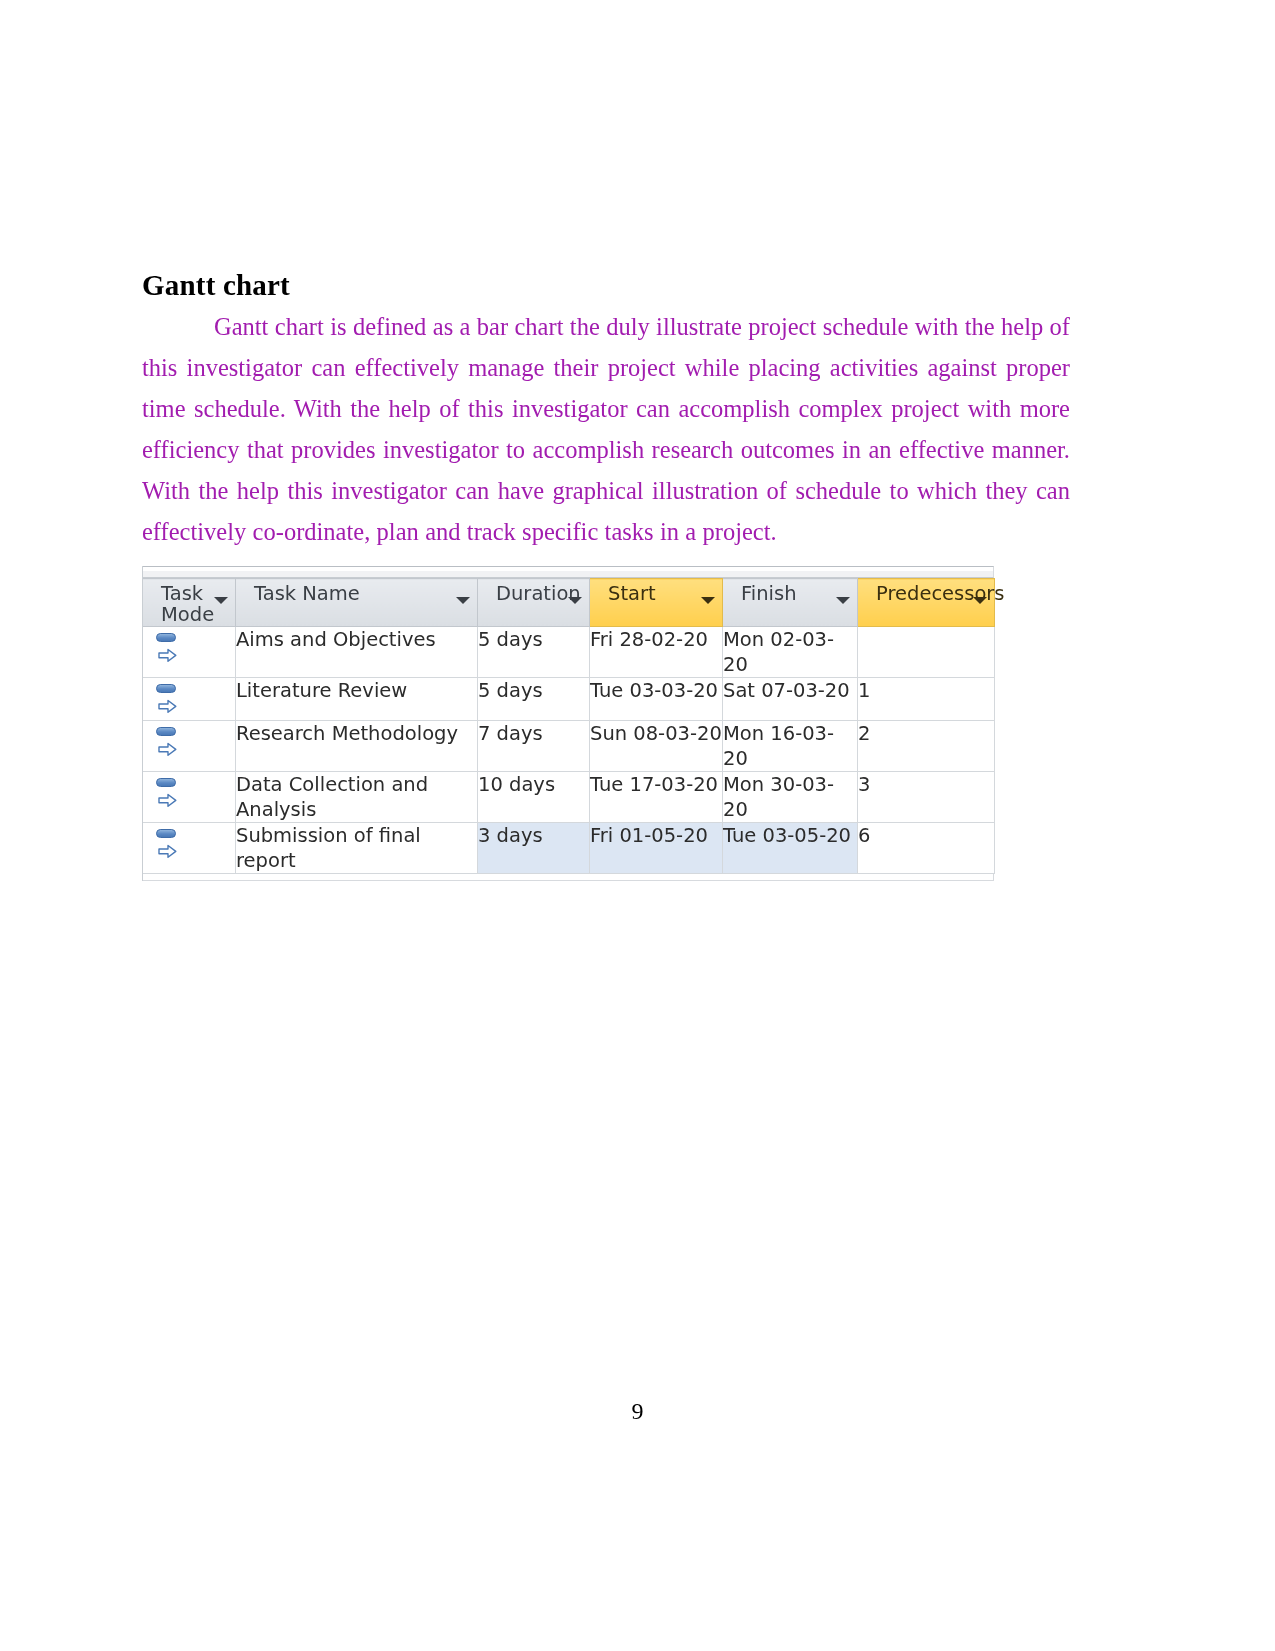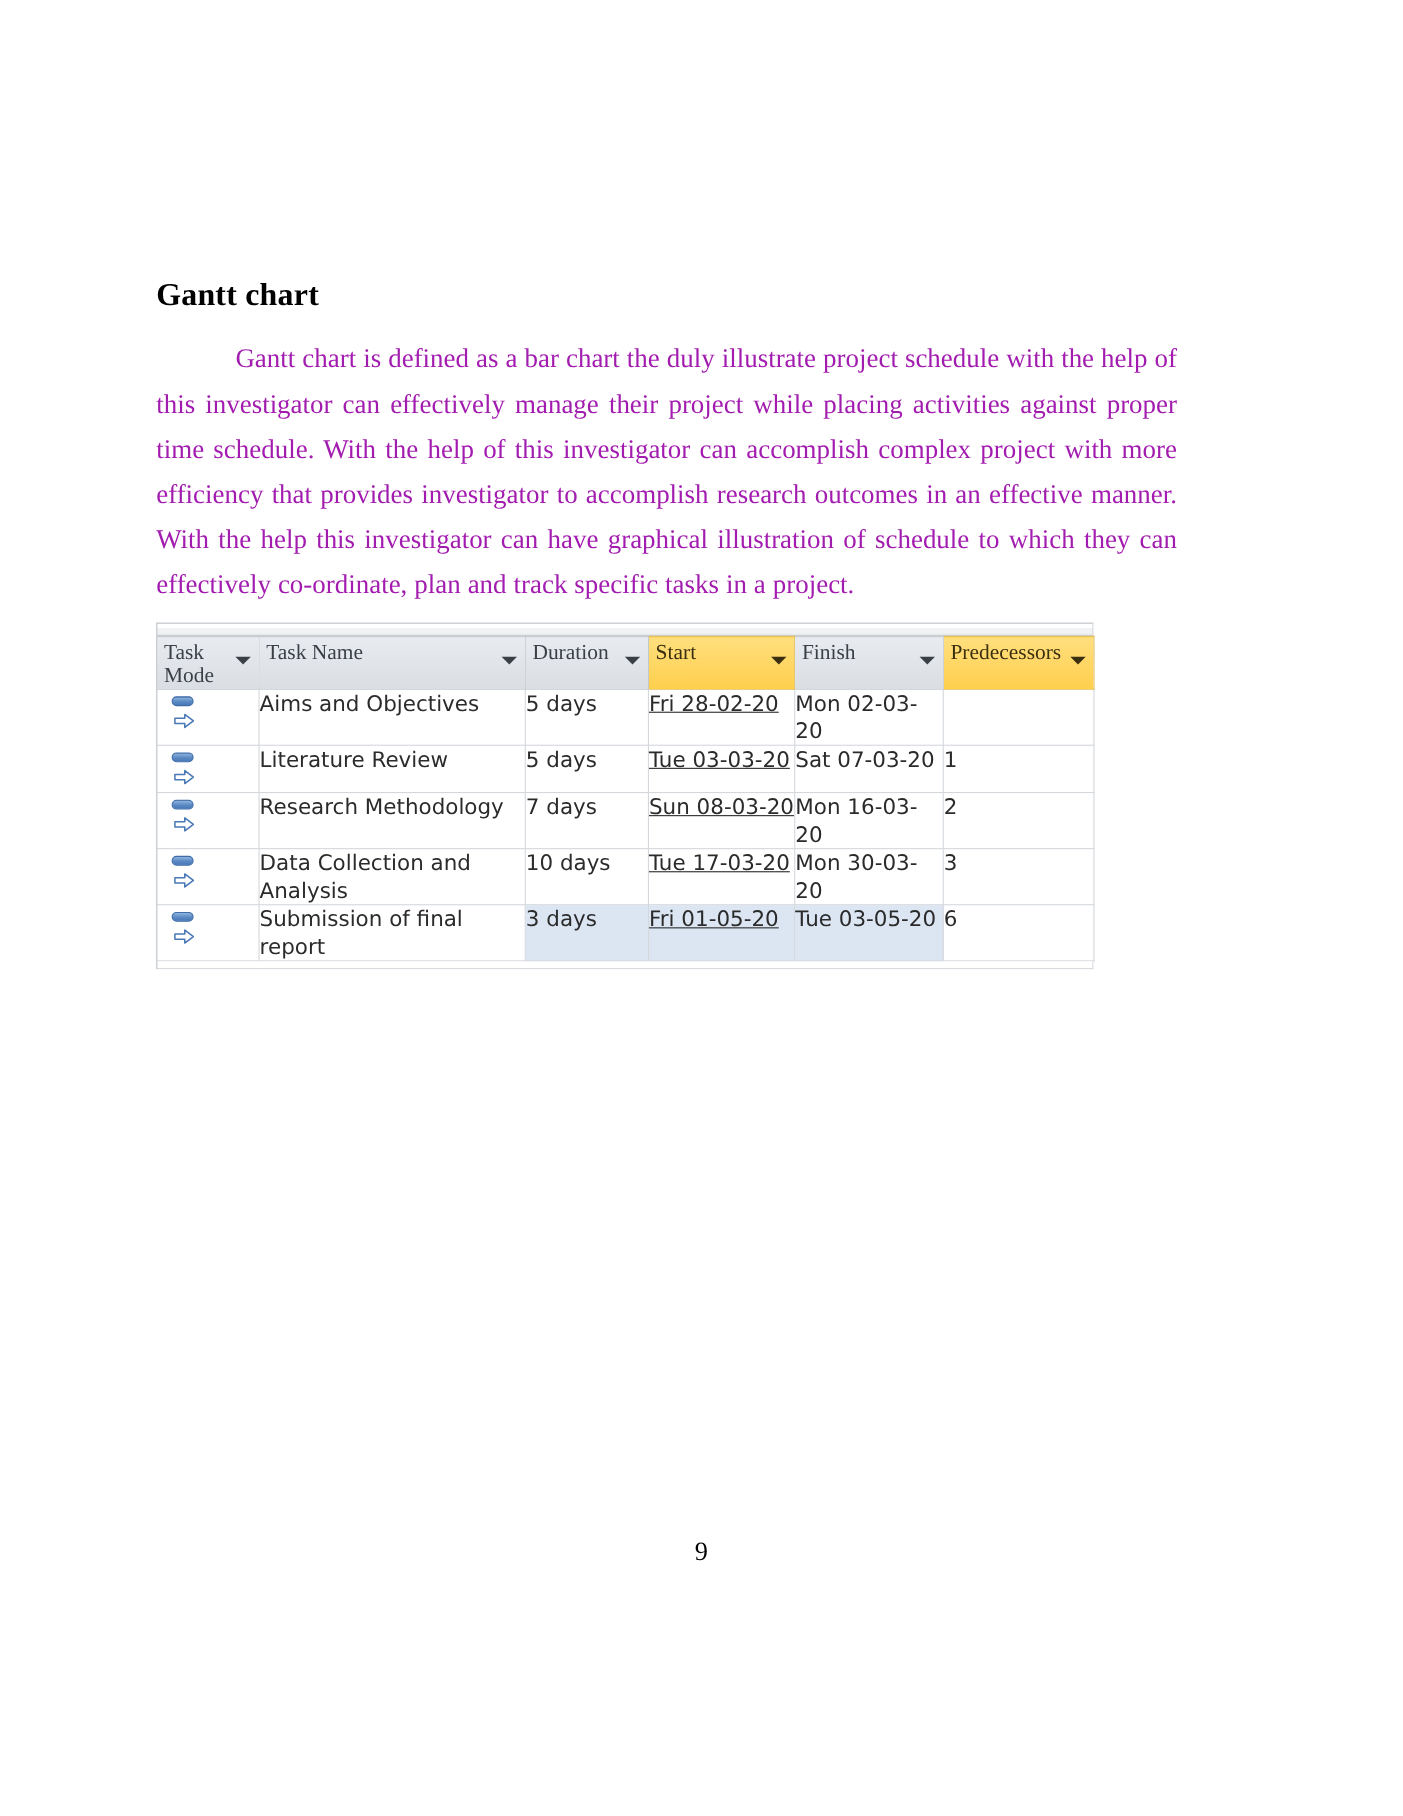--- a/index.html
+++ b/index.html
@@ -19,21 +19,21 @@
   .page {
     position: absolute;
     inset: 0;
     background: #ffffff;
   }
 
   
   .heading {
     position: absolute;
     left: 142px;
-    top: 233px;
+    top: 250px;
     font-family: "Liberation Serif", "DejaVu Serif", serif;
     font-size: 29px;
     font-weight: bold;
     letter-spacing: 0.2px;
     color: #000000;
   }
 
   
   .body-text {
     position: absolute;
@@ -102,44 +102,43 @@
     position: relative;
   }
   table.grid thead th.hl {
     background: #ffd966;
     background-image: linear-gradient(to bottom, #ffdf7e 0%, #ffcf4d 100%);
     border: 1px solid #e3bb4b;
     color: #3a2f10;
     margin-left: 25px;
   }
   .th-inner {
-    padding: 4px 8px 0 6px;
+    padding: 4px 8px 0 18px;
     line-height: 21px;
     padding-right: 30px;
-    font-family: Liberation Serif, serif;
   }
   .th-inner.narrow { padding-right: 26px; }
 
   .filter-arrow {
     position: absolute;
     right: 7px;
     top: 18px;
     width: 0; height: 0;
     border-left: 7px solid transparent;
     border-right: 7px solid transparent;
     border-top: 7px solid #3a3f45;
   }
   th.hl .filter-arrow { border-top-color: #3a2f10; }
 
   
   td.cell { padding: 5px 8px 6px 9px; line-height: 25px; }
   td.c-mode   { width: 93px;  padding: 0; }
   td.c-name   { width: 242px; padding-left: 22px; }
   td.c-dur    { width: 112px; }
-  td.c-start  { width: 133px; text-decoration: underline; }
+  td.c-start  { width: 133px; }
   td.c-finish { width: 135px; }
   td.c-pred   { width: 137px; }
 
   th.h-mode   { width: 93px; }
   th.h-name   { width: 242px; }
   th.h-dur    { width: 112px; }
   th.h-start  { width: 133px; }
   th.h-finish { width: 135px; }
   th.h-pred   { width: 137px; }
 

